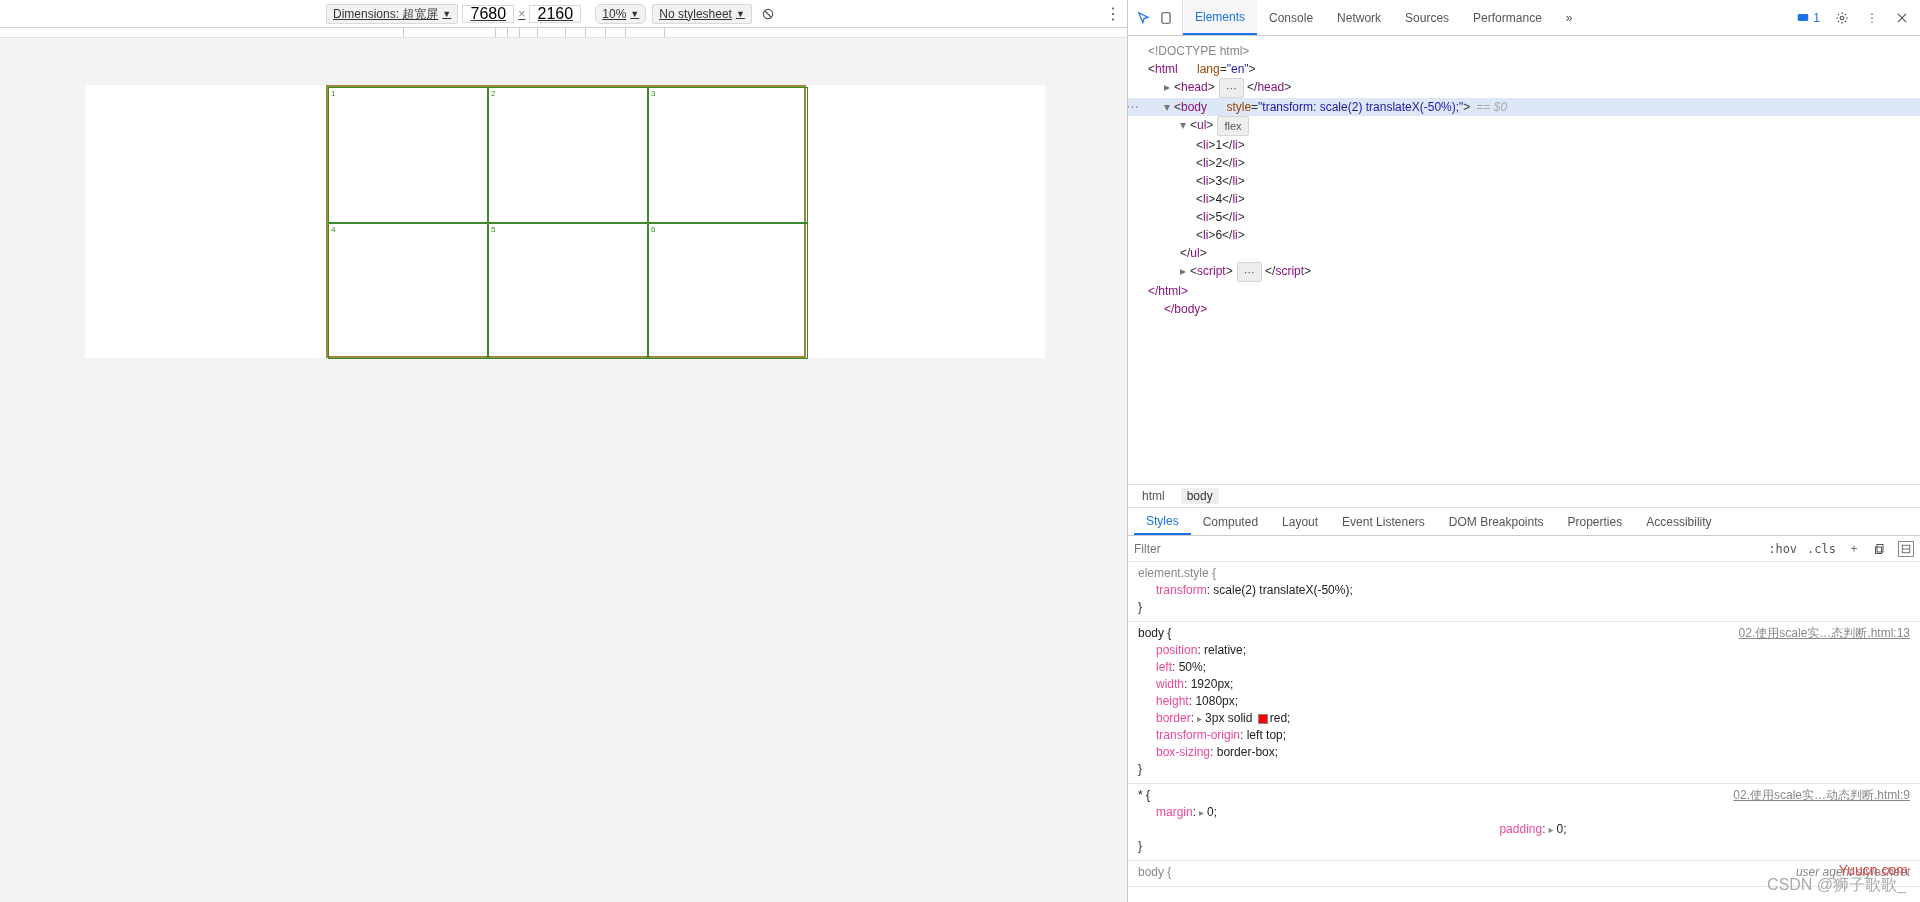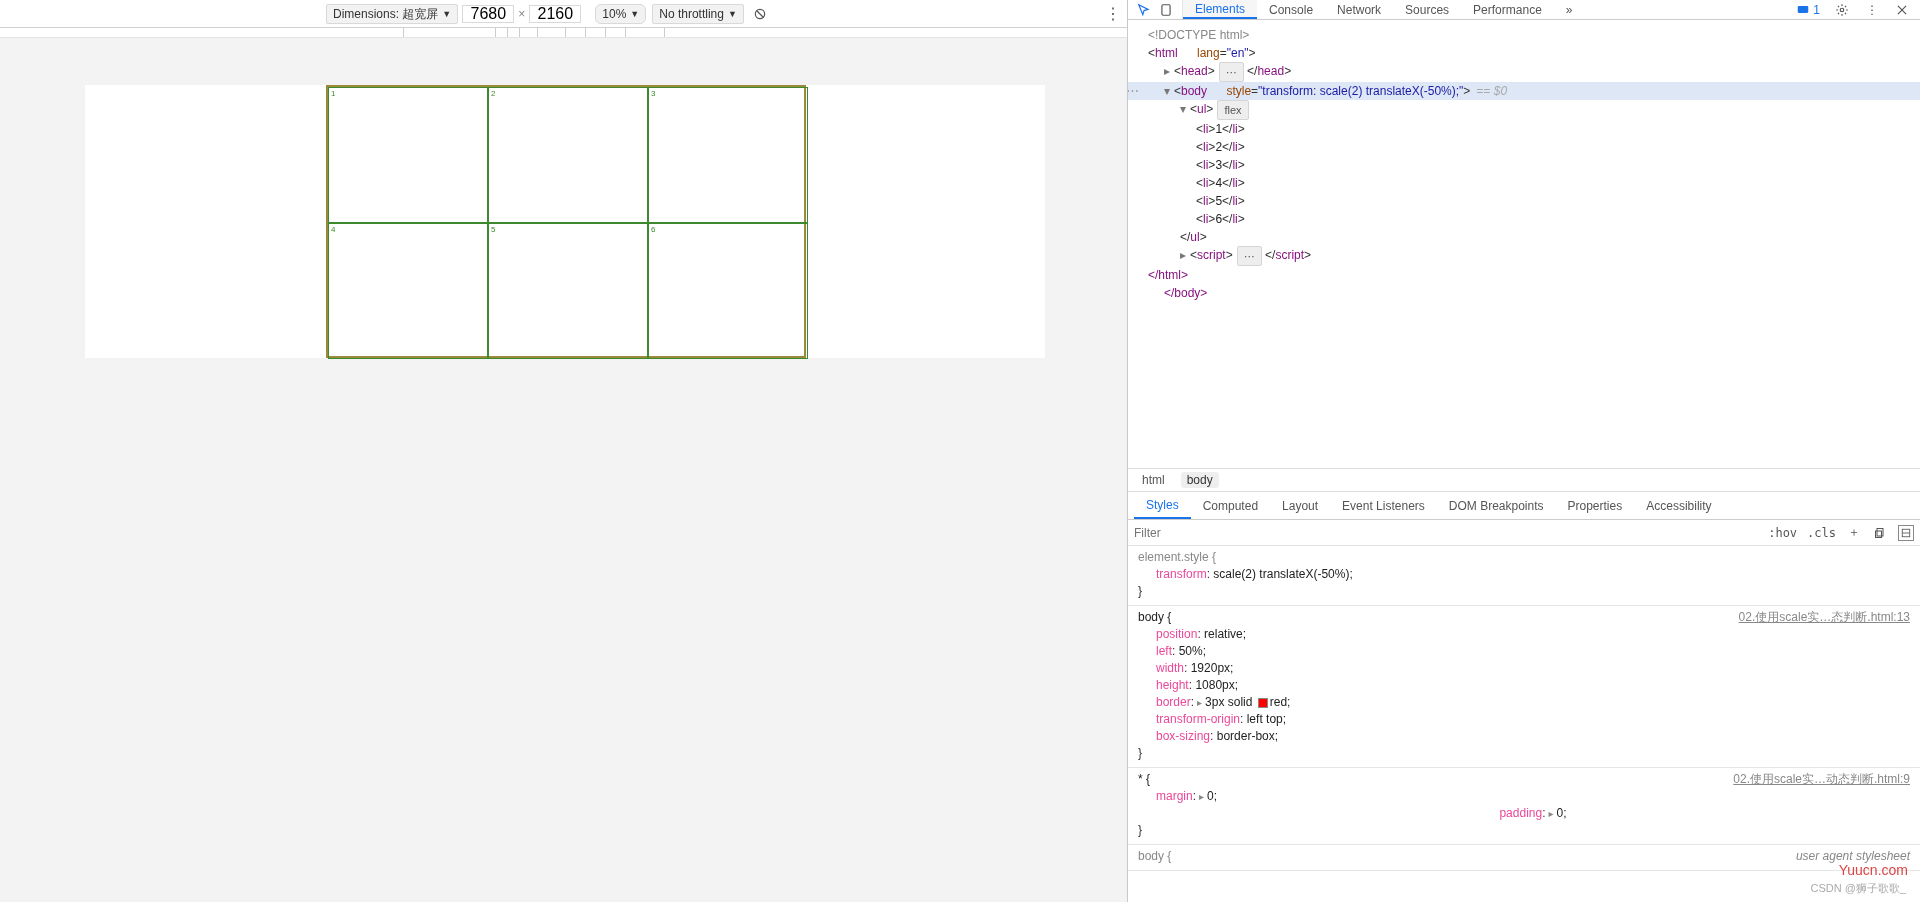--- a/index.html
+++ b/index.html
@@ -2,21 +2,21 @@
 <html><head>
 <meta charset="utf-8">
 <style>
 * { margin:0; padding:0; box-sizing:border-box; font-family:"Helvetica Neue",Arial,sans-serif; font-size:12px; }
 body { width:1920px; height:902px; background:#fff; color:#333; overflow:hidden; position:relative; }
 
 
 .left-pane { position:absolute; left:0; top:0; width:1127px; height:902px; background:#f2f2f2; }
 
 
-.dev-toolbar { height:28px; background:#fff; border-bottom:1px solid #d0d0d0; display:flex; align-items:center; padding:0 8px; position:relative; }
+.dev-toolbar { height:28px; background:#fff; border-bottom:1px solid #d0d0d0; display:flex; align-items:center; padding:0 8px; position:relative;text-decoration:underline; }
 .tb-item { height:20px; line-height:20px; background:#f2f2f2; padding:0 6px; border:1px solid #d9d9d9; border-radius:2px; font-size:12px; color:#333; display:flex; align-items:center; gap:4px; }
 .tb-dim { margin-left:318px; }
 .tb-input { width:52px; height:18px; border:1px solid #d9d9d9; text-align:center; font-size:16px; margin:0 4px; }
 .tb-x { font-size:12px; color:#888; }
 .tb-more { position:absolute; right:6px; color:#555; font-size:16px; }
 .tb-caret { font-size:9px; }
 
 
 .ruler { height:10px; background:#fff; border-bottom:1px solid #e2e2e2; position:relative; }
 .ruler .tick { position:absolute; top:0; bottom:0; width:1px; background:#ccc; }
@@ -26,21 +26,21 @@
 .page-rect { position:absolute; left:85px; top:47px; width:960px; height:273px; background:#fff; }
 .inner-border { position:absolute; left:241px; top:0; width:480px; height:273px; border:2px solid #9a8b3a; }
 .cell { position:absolute; width:160px; height:136px; border:1px solid #3c8a2d; font-size:8px; color:#3c8a2d; padding:1px 2px; }
 .c1 { left:0; top:0; } .c2 { left:160px; top:0; } .c3 { left:320px; top:0; }
 .c4 { left:0; top:136px; } .c5 { left:160px; top:136px; } .c6 { left:320px; top:136px; }
 
 
 .devtools { position:absolute; left:1127px; top:0; right:0; bottom:0; background:#fff; border-left:1px solid #c9c9c9; display:flex; flex-direction:column; }
 
 
-.dt-tabs { height:20px; border-bottom:1px solid #ccc; display:flex; align-items:stretch; }
+.dt-tabs { height:36px; border-bottom:1px solid #ccc; display:flex; align-items:stretch; }
 .dt-icons-left { display:flex; align-items:center; gap:6px; padding:0 8px; border-right:1px solid #e5e5e5; }
 .ic { width:16px; height:16px; display:flex; align-items:center; justify-content:center; color:#555; }
 .ic svg { width:14px; height:14px; }
 .ic-sel { color:#1a73e8; }
 .dt-tab { padding:0 12px; display:flex; align-items:center; color:#555; cursor:default; }
 .dt-tab.active { color:#1a73e8; border-bottom:2px solid #1a73e8; background:#f6f6f6; }
 .dt-right { margin-left:auto; display:flex; align-items:center; gap:14px; padding:0 10px; color:#555; }
 .msg-pill { display:flex; align-items:center; gap:3px; color:#1a73e8; font-size:12px; }
 
 
@@ -81,40 +81,40 @@
 .rule .src.ua { font-style:italic; text-decoration:none; }
 .sel { color:#888; }
 .selc { color:#222; }
 .prop { color:#ec4899; }
 .val { color:#222; }
 .swatch { display:inline-block; width:10px; height:10px; background:red; border:1px solid #888; vertical-align:middle; margin:0 2px; }
 .tri { color:#888; font-size:10px; padding:0 3px; }
 
 
 .wm1 { position:absolute; right:12px; bottom:24px; color:#d44; font-size:14px; font-family:Arial; }
-.wm2 { position:absolute; right:14px; bottom:6px; color:#aaa; font-size:11px; }
+.wm2 { position:absolute; right:14px; bottom:6px; color:#aaa; font-size:16px; }
 </style>
 </head>
 <body>
 
 <div class="left-pane">
   <div class="dev-toolbar">
     <div class="tb-item tb-dim">
       <span>Dimensions: 超宽屏</span>
       <span class="tb-caret">▼</span>
     </div>
     <input class="tb-input" value="7680" style="">
     <span class="tb-x">×</span>
     <input class="tb-input" value="2160" style="">
     <div class="tb-item" style="margin-left:10px;border-radius:6px;">
       <span>10%</span>
       <span class="tb-caret">▼</span>
     </div>
     <div class="tb-item" style="margin-left:6px;">
-      <span>No throttling</span>
+      <span>No stylesheet</span>
       <span class="tb-caret">▼</span>
     </div>
     <span class="ic" style="margin-left:8px;">
       <svg viewBox="0 0 24 24" fill="none" stroke="currentColor" stroke-width="2">
           <circle cx="12" cy="12" r="8"></circle>
           <line x1="6" y1="6" x2="18" y2="18"></line>
         </svg>
     </span>
     <span class="tb-more">⋮</span>
   </div>

